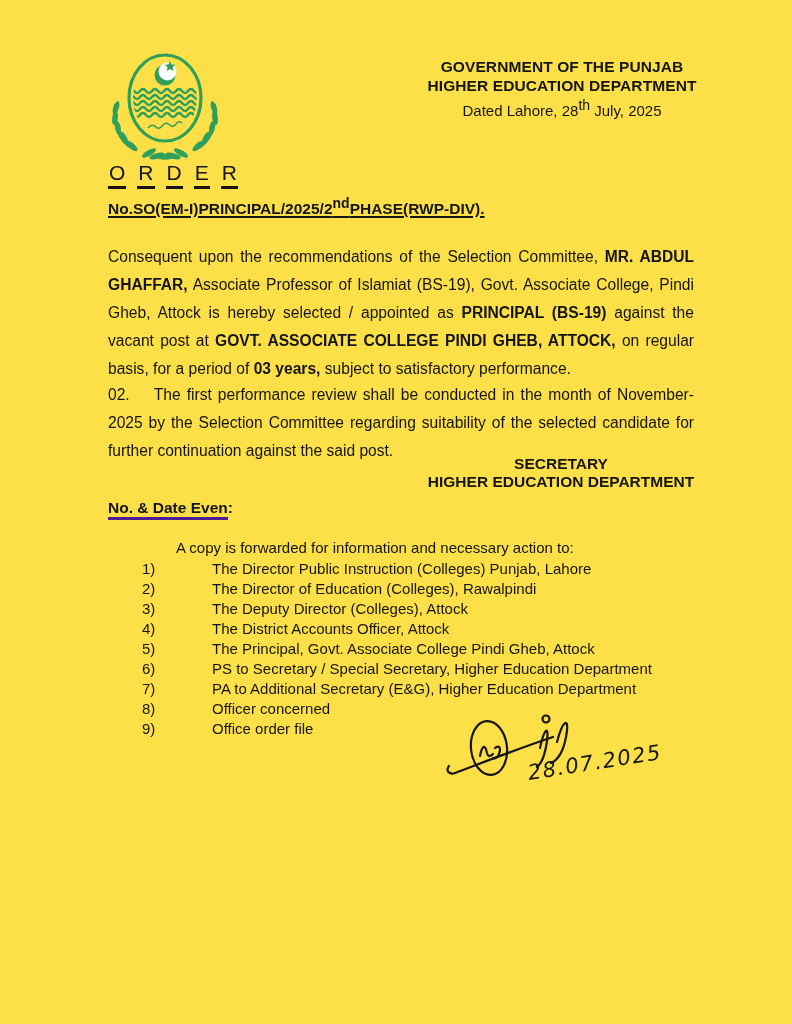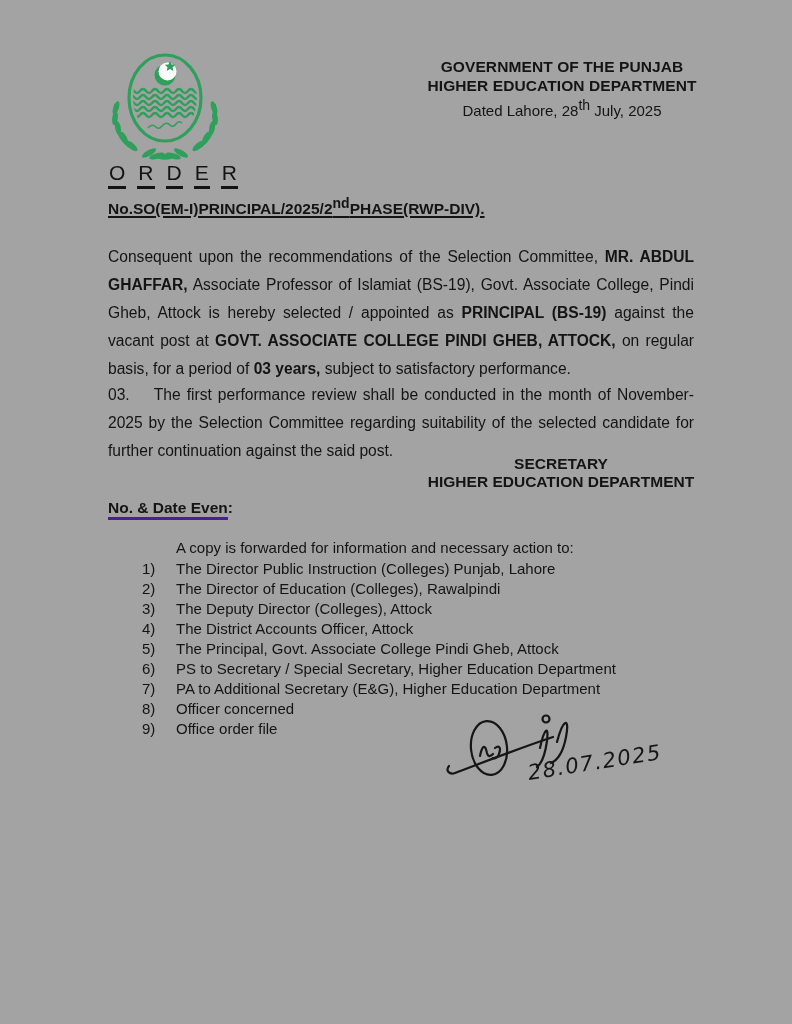--- a/index.html
+++ b/index.html
@@ -3,21 +3,21 @@
 <meta charset="utf-8">
 <style>
   html,body { margin:0; padding:0; background:#ffffff; }
   body {
     width:792px; height:1024px;
     font-family:"Liberation Sans", sans-serif;
     color:#141414;
     position:relative;
     overflow:hidden;
   }
-  .page { position:absolute; inset:0; background:#a3a3a3; }
+  .page { position:absolute; inset:0; background:#fde047; }
 
   
   .logo { position:absolute; left:104px; top:50px; width:122px; height:114px; }
   .header-text {
     position:absolute; left:418px; top:57px; width:288px;
     text-align:center;
   }
   .org-line { font-weight:bold; font-size:15.5px; line-height:19px; letter-spacing:0.1px; }
   .date-line { font-size:15px; margin-top:7px; }
   sup { font-size:14px; vertical-align:super; line-height:0; }
@@ -48,21 +48,21 @@
 
   
   .ref-line { position:absolute; left:108px; top:499px; font-size:15.5px; font-weight:bold; }
   .ref-underline { border-bottom:3px solid #4c1d95; padding-bottom:1px; }
 
   
   .copy-intro { position:absolute; left:176px; top:539px; font-size:15px; }
   .dist-list { position:absolute; left:142px; top:559px; font-size:15px; }
   .dist-row { display:flex; line-height:20px; }
   .dist-no { width:34px; flex:0 0 34px; }
-  .dist-text { flex:1; }
+  .dist-text { flex:1;margin-left:36px; }
 
   
   .signature { position:absolute; left:443px; top:706px; width:220px; height:80px; }
   .sig-date-text {
     font-family:"DejaVu Sans", sans-serif;
     font-style:italic; font-size:21px; letter-spacing:1.5px; fill:#161616;
   }
   .section-officer {
     position:absolute; left:438px; top:782px; width:238px;
     text-align:center; font-weight:bold; font-size:15.5px;
@@ -127,21 +127,21 @@
     <div class="org-line">HIGHER EDUCATION DEPARTMENT</div>
     <div class="date-line"><span>Dated Lahore, 28</span><sup>th</sup><span> July, 2025</span></div>
   </div>
 
   <div class="order-title"><span class="ttl-ltr">O</span><span class="ttl-ltr">R</span><span class="ttl-ltr">D</span><span class="ttl-ltr">E</span><span class="ttl-ltr">R</span></div>
 
   <div class="order-number"><span>No.SO(EM-I)PRINCIPAL/2025/2</span><sup>nd</sup><span>PHASE(RWP-DIV).</span></div>
 
   <p class="para para1"><span>Consequent upon the recommendations of the Selection Committee, </span><b>MR. ABDUL GHAFFAR,</b><span> Associate Professor of Islamiat (BS-19), Govt. Associate College, Pindi Gheb, Attock is hereby selected / appointed as </span><b>PRINCIPAL (BS-19)</b><span> against the vacant post at </span><b>GOVT. ASSOCIATE COLLEGE PINDI GHEB, ATTOCK,</b><span> on regular basis, for a period of </span><b>03 years,</b><span> subject to satisfactory performance.</span></p>
 
-  <p class="para para2"><span>03.</span><span class="tab"></span><span>The first performance review shall be conducted in the month of November-2025 by the Selection Committee regarding suitability of the selected candidate for further continuation against the said post.</span></p>
+  <p class="para para2"><span>02.</span><span class="tab"></span><span>The first performance review shall be conducted in the month of November-2025 by the Selection Committee regarding suitability of the selected candidate for further continuation against the said post.</span></p>
 
   <div class="signoff">
     <div>SECRETARY</div>
     <div>HIGHER EDUCATION DEPARTMENT</div>
   </div>
 
   <div class="ref-line"><span class="ref-underline">No. &amp; Date Even</span><span>:</span></div>
 
   <div class="copy-intro">A copy is forwarded for information and necessary action to:</div>
   <div class="dist-list">

